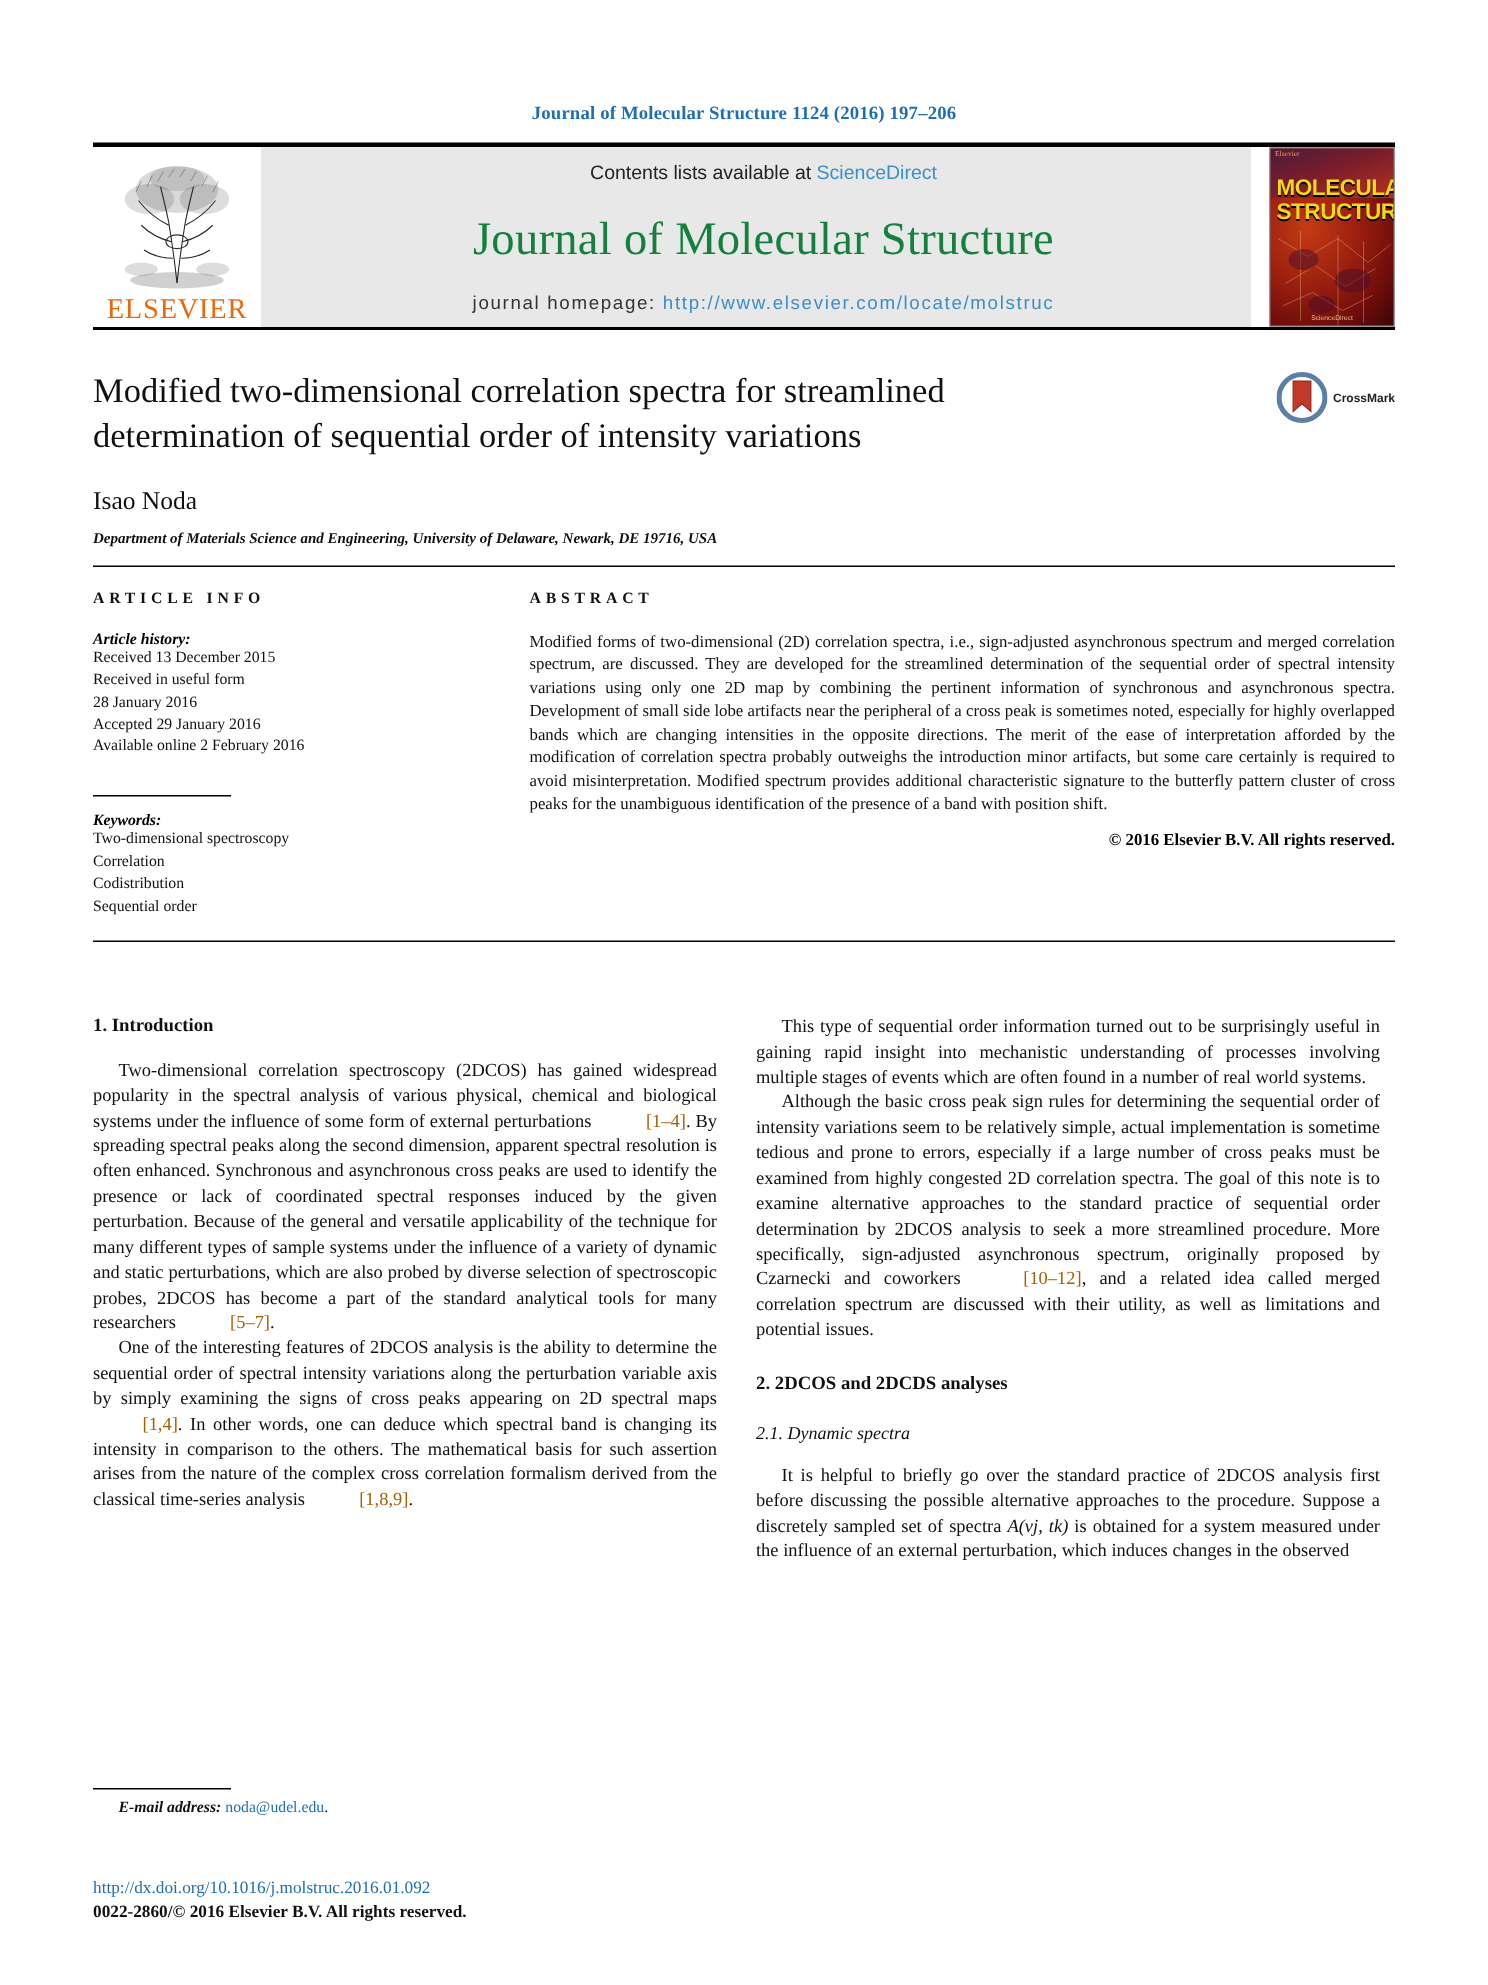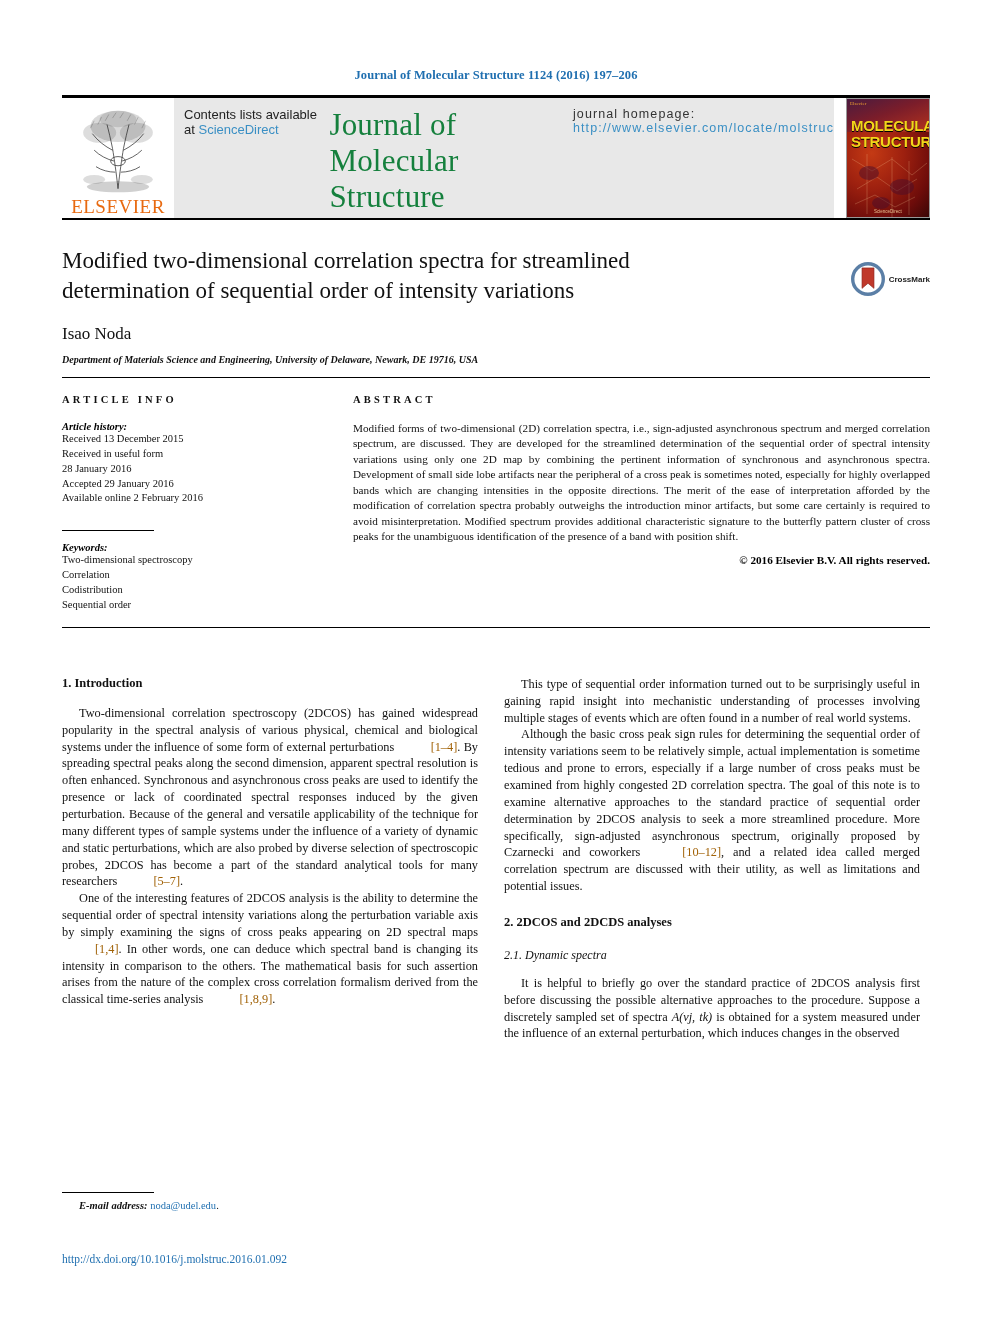--- a/index.html
+++ b/index.html
@@ -53,21 +53,22 @@
     letter-spacing:0.5px;
     color:#E86A10;
     font-weight:normal;
     line-height:1;
     margin-top:1px;
   }
   .masthead-center {
     flex:1 1 auto;
     background:#e8e8e8;
     display:flex;
-    align-items:flex-start;
+    flex-direction:column;
+    align-items:center;
     justify-content:space-between;
     padding:9px 0 9px 10px;
   }
   .contents-line {
     font-family:"Liberation Sans", sans-serif;
     font-size:13px;
     color:#222;
   }
   .contents-line .sd { color:#3a8fc4; }
   .journal-name {
@@ -141,21 +142,21 @@
   }
   .affiliation {
     font-family:"Liberation Serif", serif;
     font-style:italic;
     font-weight:bold;
     font-size:10px;
     margin-top:10px;
     color:#111;
   }
   .crossmark {
-    position:absolute; right:0; top:16px;
+    position:absolute; right:0; top:2px;
     display:flex; align-items:center; gap:4px;
   }
   .crossmark-label {
     font-family:"Liberation Sans", sans-serif;
     font-size:8px; font-weight:bold; color:#222;
   }
 
   
   .info-rule-top { margin:12px 62px 0 62px; border-top:1px solid #000; }
   .info-wrap {
@@ -416,15 +417,16 @@
     </div>
   </div>
 
   <div class="footnote">
     <div class="fn-rule"></div>
     <div class="fn-text"><span class="fn-label">E-mail address:</span> <span class="email">noda@udel.edu</span><span>.</span></div>
   </div>
 
   <div class="footblock">
     <div class="doi">http://dx.doi.org/10.1016/j.molstruc.2016.01.092</div>
+    <div class="issn">0022-2860/© 2016 Elsevier B.V. All rights reserved.</div>
   </div>
 
 </div>
 
 </body></html>

